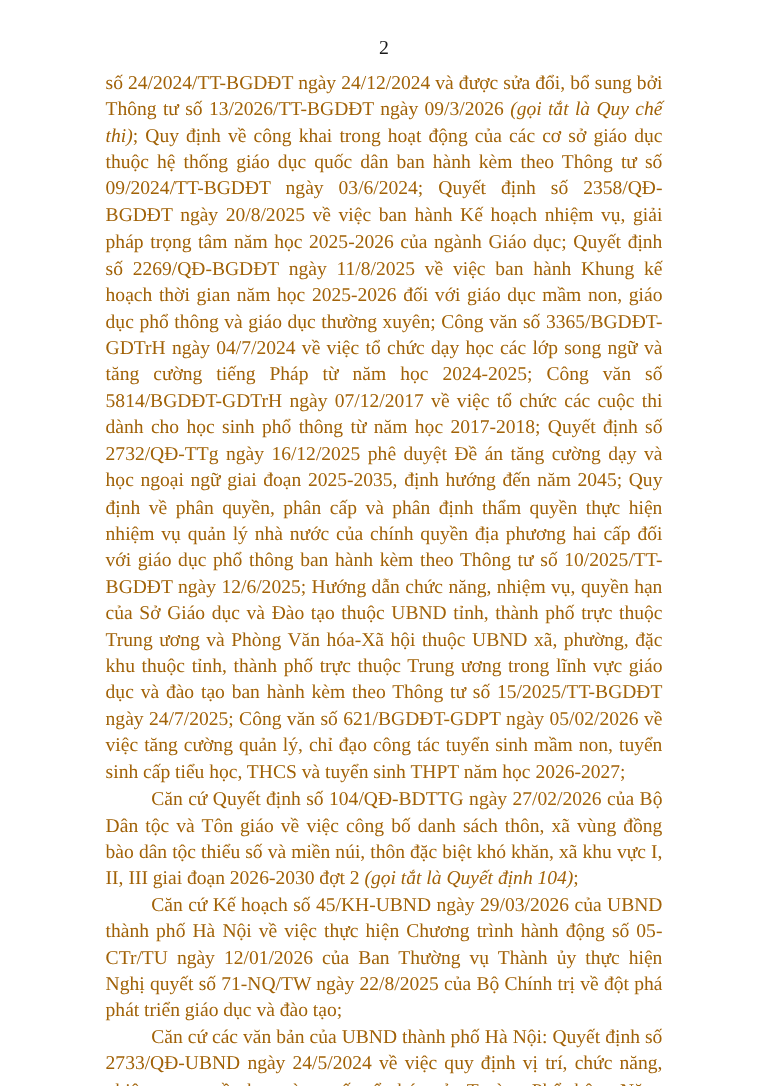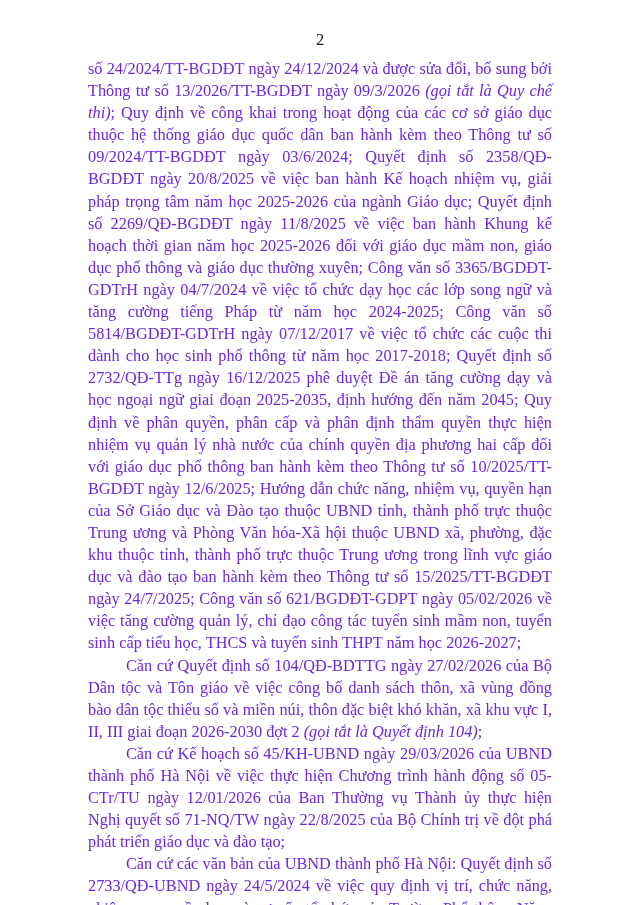--- a/index.html
+++ b/index.html
@@ -35,21 +35,21 @@
     left: 88px;
     top: 58px;
     width: 464px;
   }
   p.para {
     margin: 0;
     font-size: 16.3px;
     line-height: 22.1px;
     text-align: justify;
     text-justify: inter-word;
-    color: #6d28d9;
+    color: #a16207;
     hyphens: none;
     -webkit-hyphens: none;
   }
   p.para.indent {
     text-indent: 38px;
     font-family: Liberation Serif, serif;
   }
   p.para + p.para {
     margin-top: 0;
   }

